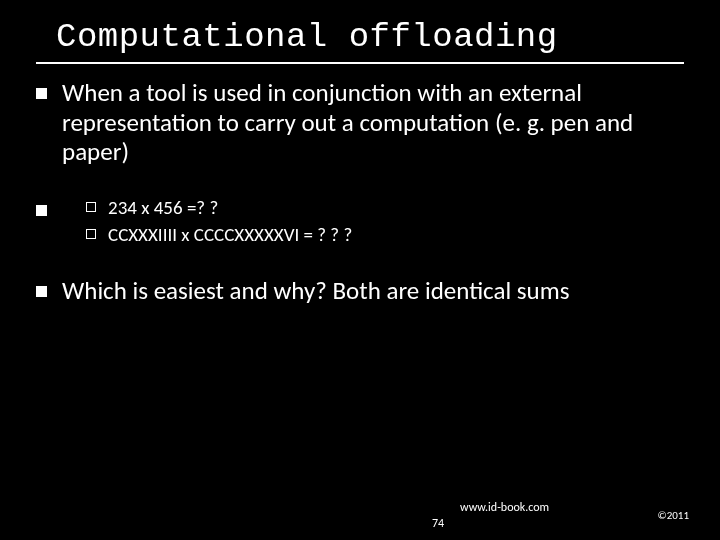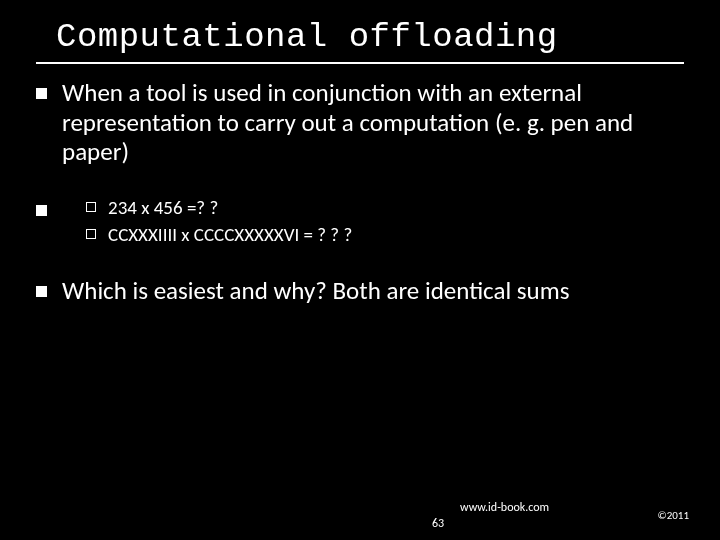--- a/index.html
+++ b/index.html
@@ -121,17 +121,17 @@
             <span>CCXXXIIII  x  CCCCXXXXXVI = ? ? ?</span>
           </li>
         </ul>
       </li>
       <li style="margin-top:28px;">
         <span>Which is easiest and why? Both are identical sums</span>
       </li>
     </ul>
   </div>
   <div class="footer">
-    <span class="page-num">63</span>
+    <span class="page-num">74</span>
     <span class="url">www.id-book.com</span>
     <span class="copyright">©2011</span>
   </div>
 </div>
 
 </body></html>

